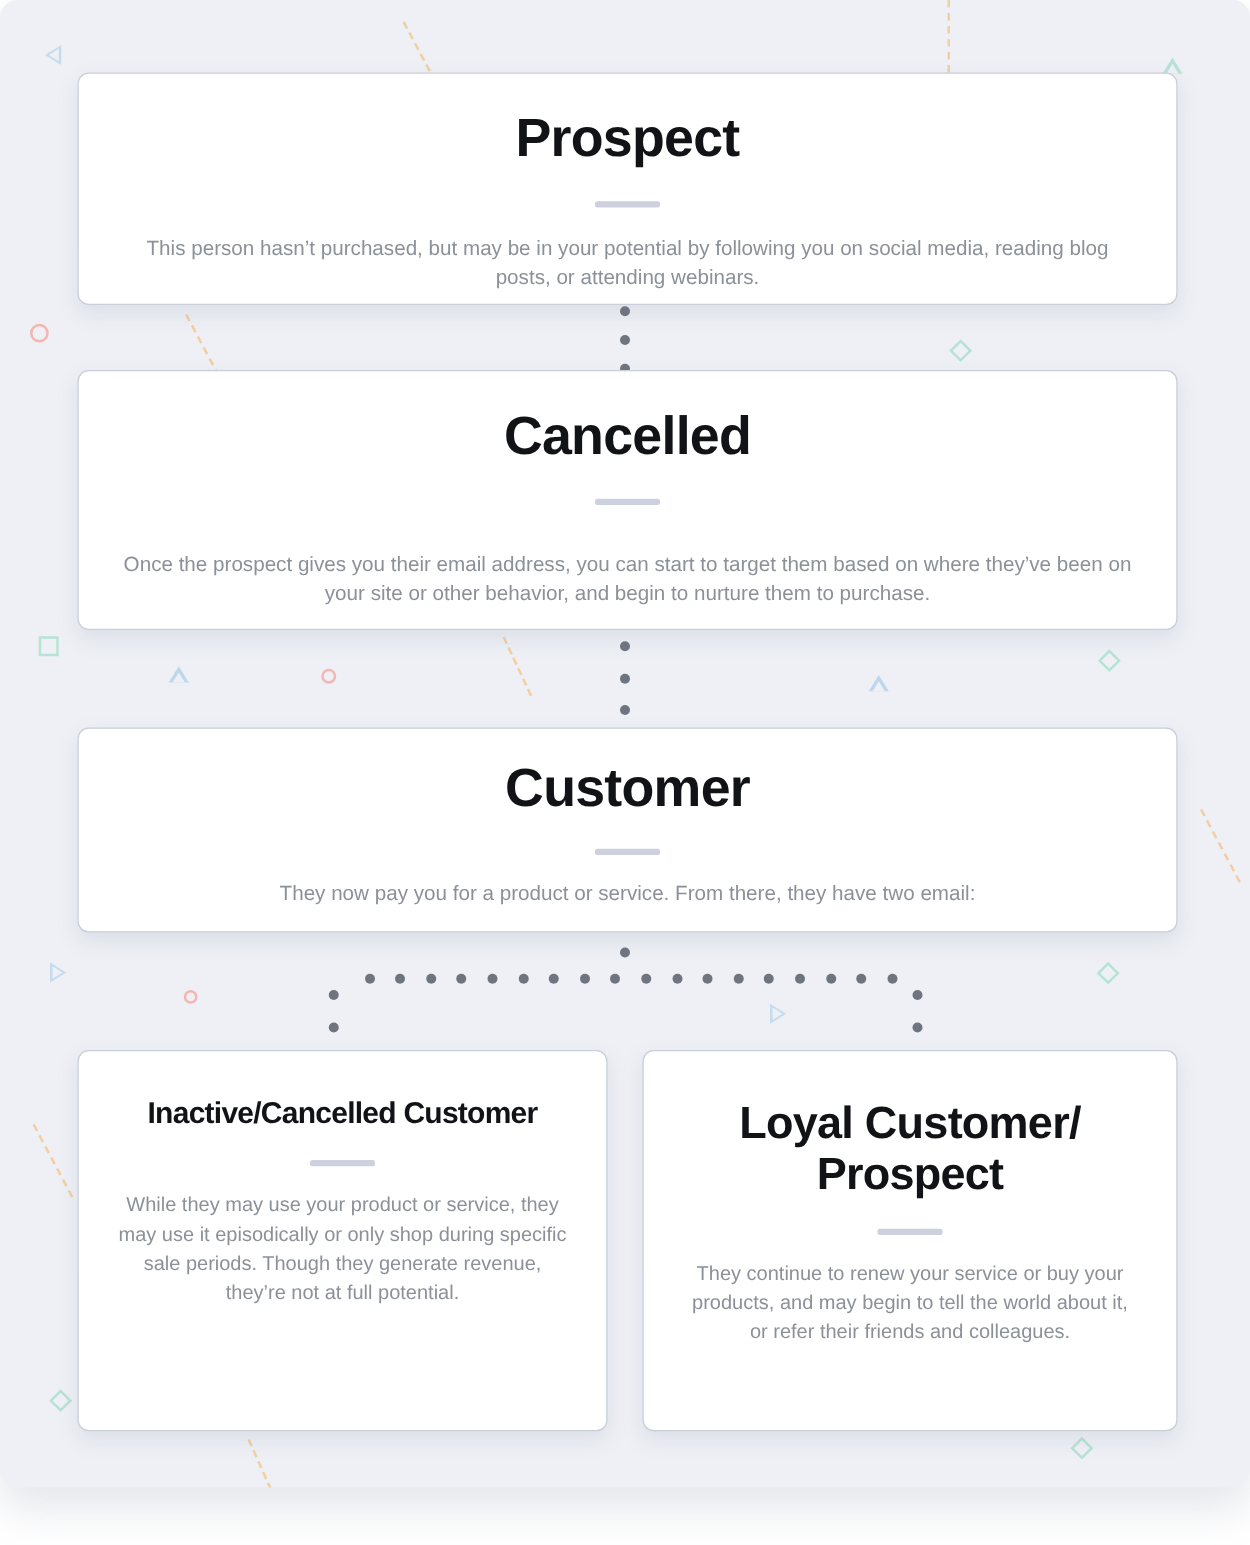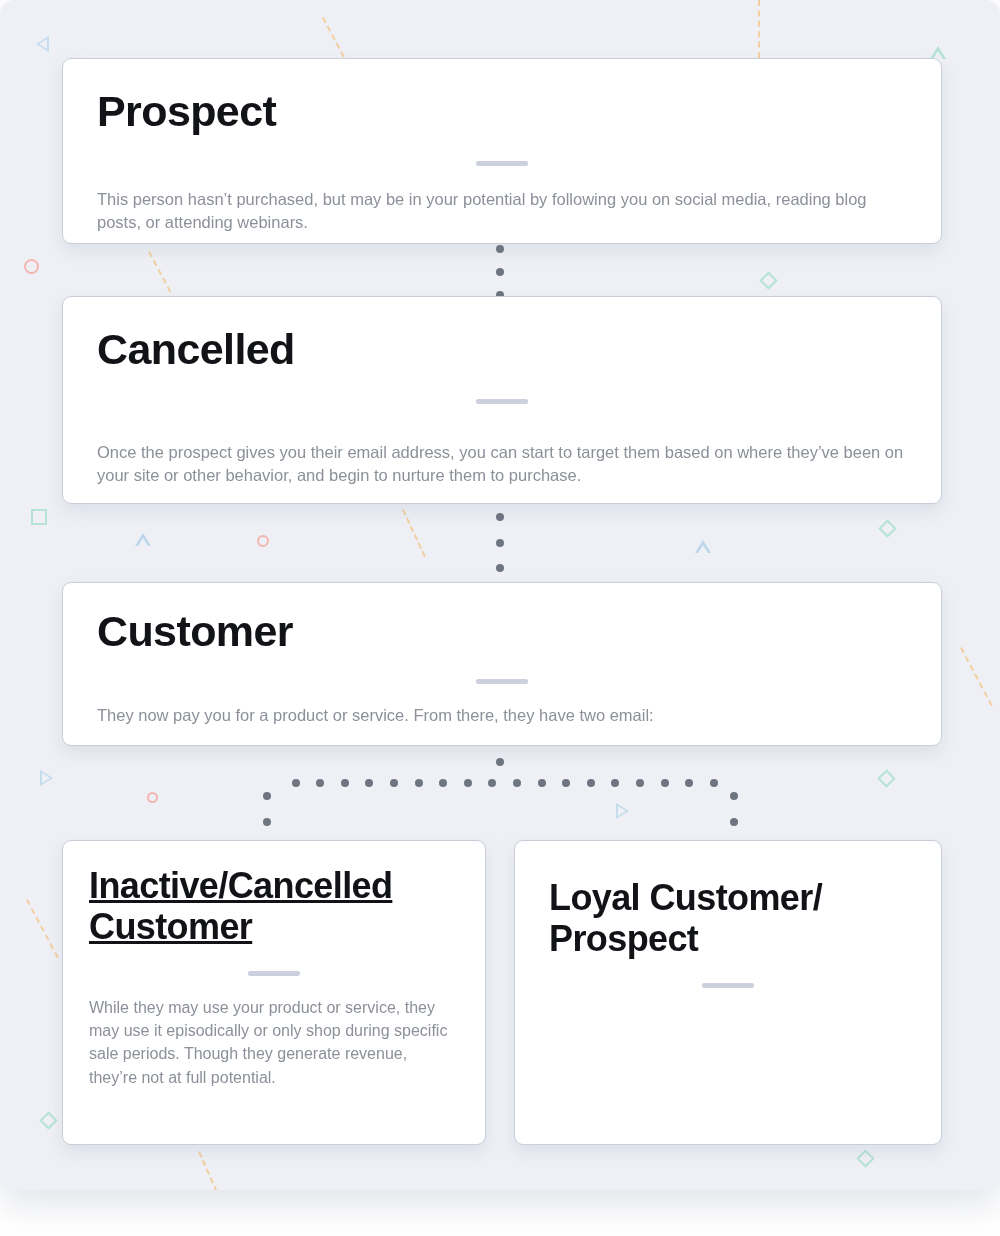--- a/index.html
+++ b/index.html
@@ -96,20 +96,21 @@
   }
   .deco-dash-diag { transform-origin: top left; }
 
   
   .card {
     position: absolute;
     background: #ffffff;
     border: 1px solid #c9ced9;
     border-radius: 9px;
     box-shadow: 0 7px 16px rgba(130,140,165,0.17);
+    text-align: center;
     padding: 0 34px;
   }
   .card-title {
     font-weight: 700;
     color: #111317;
     letter-spacing: -0.6px;
     line-height: 1.06;
   }
   .card-rule {
     width: 52px;
@@ -135,21 +136,21 @@
   #card-prospect   .card-body  { font-size: 16.5px; margin-top: 22px; }
 
   #card-subscriber .card-title { font-size: 43px; margin-top: 30px; }
   #card-subscriber .card-rule  { margin-top: 26px; }
   #card-subscriber .card-body  { font-size: 16.5px; margin-top: 37px; }
 
   #card-customer   .card-title { font-size: 43px; margin-top: 26px; }
   #card-customer   .card-rule  { margin-top: 24px; }
   #card-customer   .card-body  { font-size: 16.5px; margin-top: 20px; }
 
-  #card-inactive   .card-title { font-size: 36px; margin-top: 24px; line-height: 1.14; text-decoration: underline; }
+  #card-inactive   .card-title { font-size: 24px; margin-top: 36px; line-height: 1.14; }
   #card-inactive   .card-rule  { margin-top: 24px; }
   #card-inactive   .card-body  { font-size: 16px; margin-top: 20px; line-height: 1.45; }
 
   #card-loyal      .card-title { font-size: 36px; margin-top: 36px; line-height: 1.14; }
   #card-loyal      .card-rule  { margin-top: 24px; }
   #card-loyal      .card-body  { font-size: 16px; margin-top: 20px; line-height: 1.45; }
 
   
   .conn-dot {
     position: absolute;
@@ -246,15 +247,16 @@
 
   <div class="card" id="card-inactive">
     <div class="card-title">Inactive/Cancelled Customer</div>
     <div class="card-rule"></div>
     <div class="card-body">While they may use your product or service, they may use it episodically or only shop during specific sale periods. Though they generate revenue, they’re not at full potential.</div>
   </div>
 
   <div class="card" id="card-loyal">
     <div class="card-title">Loyal Customer/ Prospect</div>
     <div class="card-rule"></div>
+    <div class="card-body">They continue to renew your service or buy your products, and may begin to tell the world about it, or refer their friends and colleagues.</div>
   </div>
 
 </div>
 
 </body></html>

